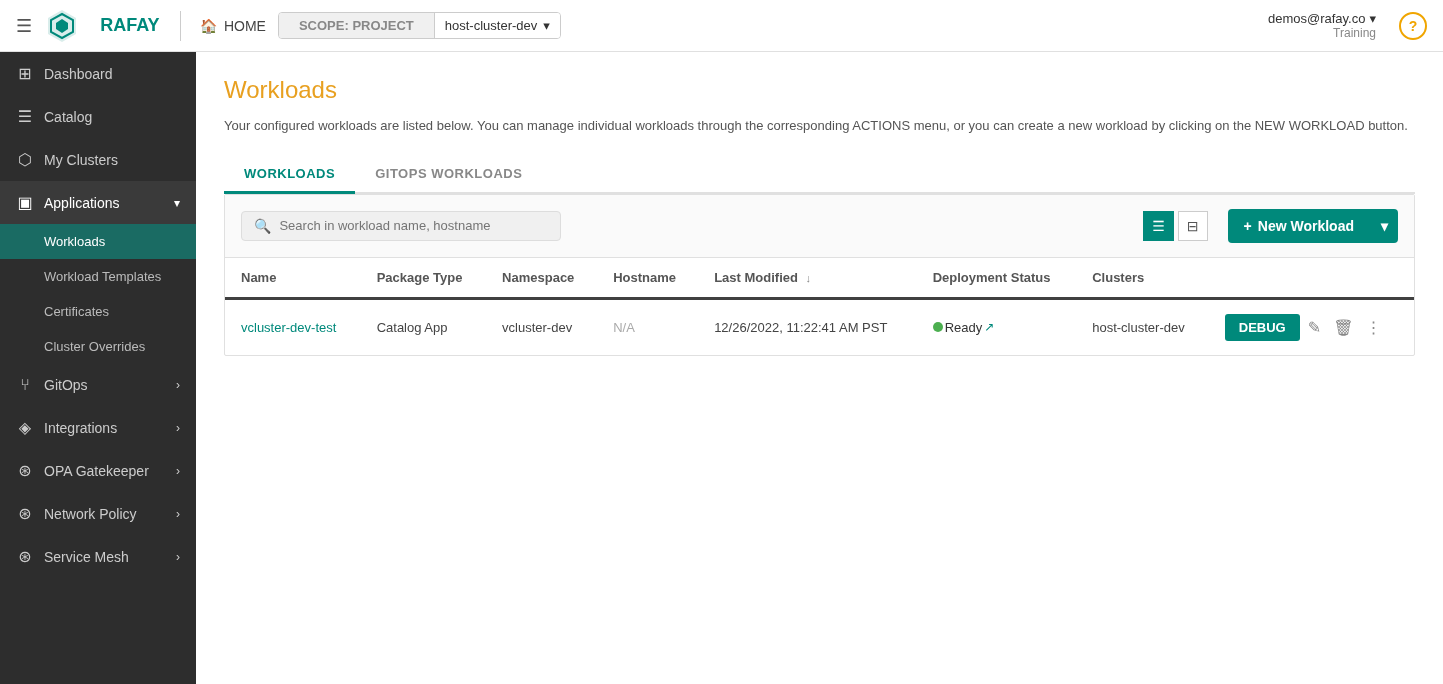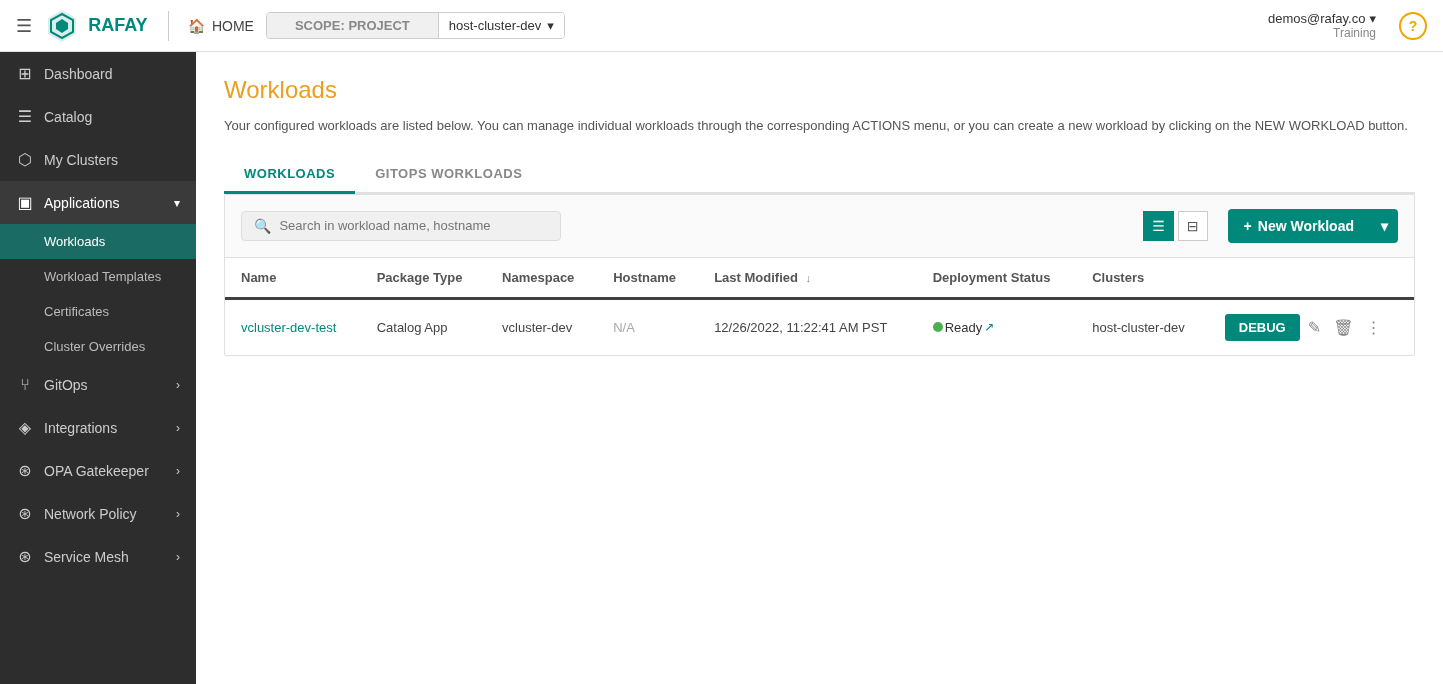--- a/index.html
+++ b/index.html
@@ -4,26 +4,26 @@
   <style>
     * { box-sizing: border-box; margin: 0; padding: 0; }
     body { font-family: 'Segoe UI', Arial, sans-serif; font-size: 14px; background: #f5f5f5; display: flex; flex-direction: column; height: 100vh; overflow: hidden; }
 
     
     .top-nav {
       display: flex; align-items: center; background: #fff; border-bottom: 1px solid #e0e0e0;
       height: 52px; padding: 0 16px; gap: 12px; flex-shrink: 0; z-index: 10;
     }
     .nav-hamburger { color: #555; font-size: 18px; cursor: pointer; }
-    .nav-logo { display: flex; align-items: center; gap: 8px; color: #00897b; font-weight: 700; font-size: 18px; text-decoration: none; }
+    .nav-logo { display: flex; align-items: center; gap: 20px; color: #00897b; font-weight: 700; font-size: 18px; text-decoration: none; }
     .nav-logo-icon { width: 36px; height: 36px; }
     .nav-divider { width: 1px; height: 30px; background: #ccc; margin: 0 8px; }
     .nav-home { display: flex; align-items: center; gap: 6px; color: #444; font-size: 14px; cursor: pointer; text-decoration: none; }
     .nav-scope { display: flex; align-items: center; border: 1px solid #ccc; border-radius: 4px; overflow: hidden; font-size: 13px; }
-    .nav-scope-label { background: #f0f0f0; padding: 5px 28px; color: #888; font-weight: 600; border-right: 1px solid #ccc; }
+    .nav-scope-label { background: #f0f0f0; padding: 5px 20px; color: #888; font-weight: 600; border-right: 1px solid #ccc; }
     .nav-scope-value { padding: 5px 10px; color: #333; background: #fff; display: flex; align-items: center; gap: 6px; cursor: pointer; }
     .nav-right { margin-left: auto; display: flex; align-items: center; gap: 23px; }
     .nav-user { display: flex; flex-direction: column; align-items: flex-end; cursor: pointer; }
     .nav-user-email { font-size: 13px; color: #333; display: flex; align-items: center; gap: 4px; }
     .nav-user-role { font-size: 12px; color: #888; }
     .nav-help { width: 28px; height: 28px; border-radius: 50%; border: 2px solid #f0a500; color: #f0a500; display: flex; align-items: center; justify-content: center; font-weight: 700; font-size: 14px; cursor: pointer; }
 
     
     .layout { display: flex; flex: 1; overflow: hidden; }
 

